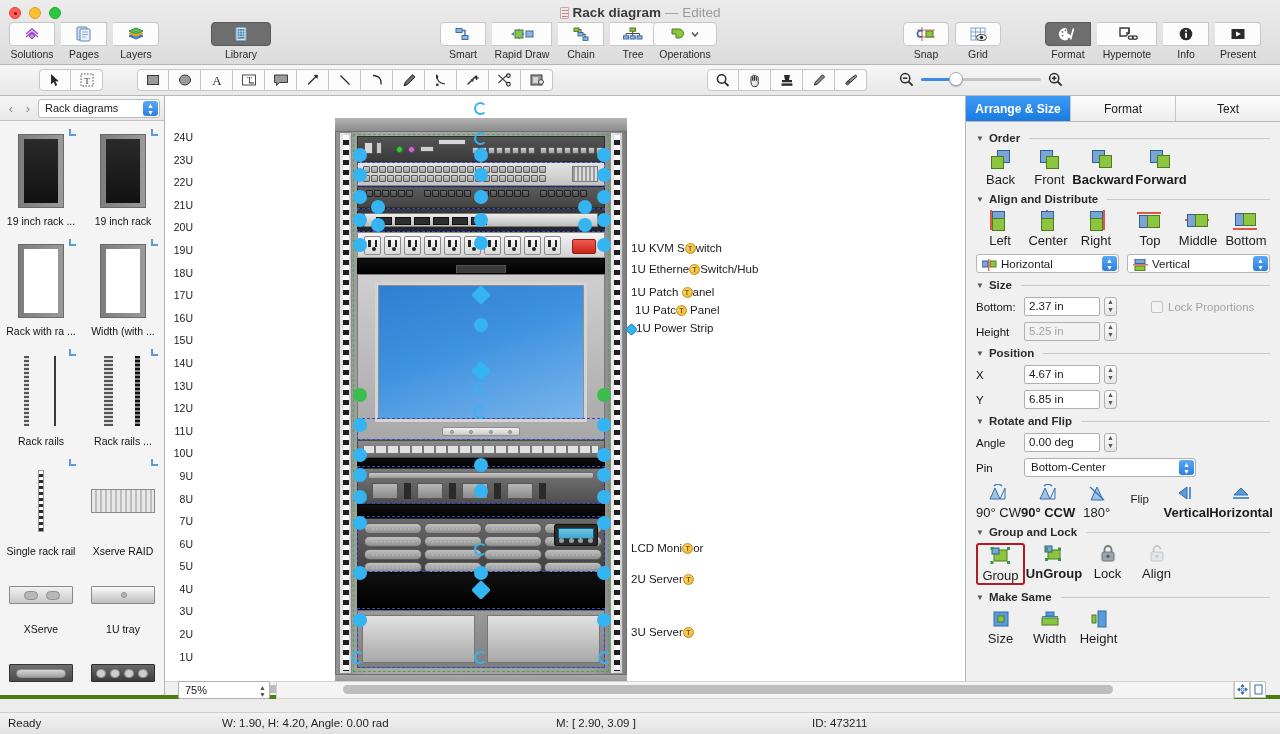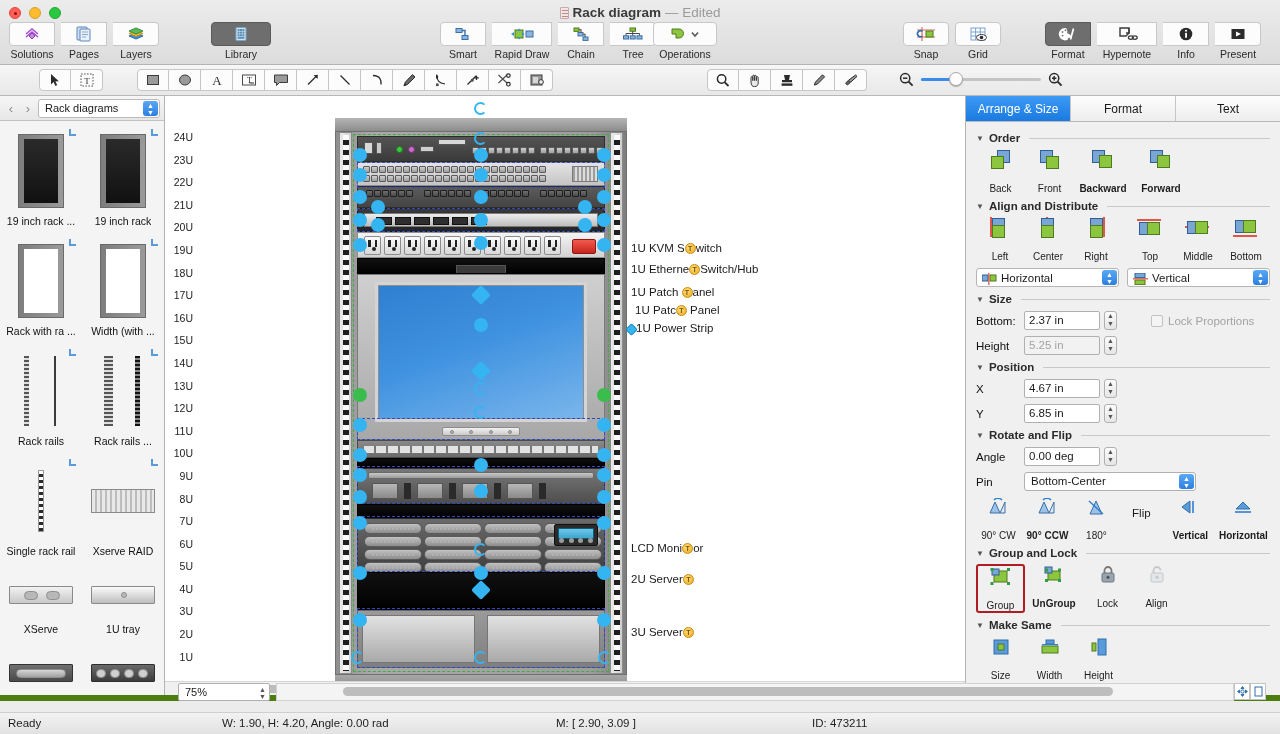--- a/index.html
+++ b/index.html
@@ -209,32 +209,32 @@
      transform:rotate(45deg); width:9px; height:9px; }
   .anchor.blue::after { content:""; }
 
   
   .inspector { width:315px; background:#f0f0f0; border-left:1px solid #b4b4b4;
      display:flex; flex-direction:column; }
   .tabs { display:flex; height:26px; border-bottom:1px solid #b9b9b9; }
   .tab { flex:1; display:flex; align-items:center; justify-content:center;
      font-size:12px; background:linear-gradient(#fdfdfd,#ededed);
      border-right:1px solid #c6c6c6; color:#1a1a1a; }
-  .tab.active { background:linear-gradient(#3d9bf5,#1a7ae0); color:#fff; font-weight:400; }
+  .tab.active { background:linear-gradient(#3d9bf5,#1a7ae0); color:#fff; font-weight:700; }
   .tab:last-child { border-right:none; }
   .insbody { flex:1; overflow:hidden; padding:4px 10px 0 10px; }
   .sec { margin-top:6px; }
   .sechead { display:flex; align-items:center; gap:5px; font-size:11.5px; font-weight:700;
      color:#2a2a2a; }
   .sechead .tri { font-size:8px; color:#555; }
   .sechead .rule { flex:1; height:1px; background:#c9c9c9; margin-left:4px; }
   .iconrow { display:flex; margin-top:5px; }
   .ibtn { width:49px; display:flex; flex-direction:column; align-items:center; }
   .ibtn .ic { height:22px; display:flex; align-items:center; justify-content:center; }
-  .ibtn .t { font-size:10px; margin-top:12px; color:#1c1c1c; white-space:nowrap; }
+  .ibtn .t { font-size:13px; margin-top:1px; color:#1c1c1c; white-space:nowrap; }
   .ibtn.w { width:58px;font-weight:bold; }
   .sq { width:13px; height:13px; position:absolute; border:1px solid #2f5f94; }
   .sqg { background:#8cc63f; border-color:#4f7a1f; }
   .sqb { background:#7aa6d6; border-color:#2f5f94; }
   .icwrap { position:relative; width:24px; height:20px; }
 
   .selrow { display:flex; gap:8px; margin-top:6px; }
   .select { flex:1; height:19px; background:#fff; border:1px solid #b5b5b5;
      border-radius:3px; position:relative; display:flex; align-items:center;
      padding-left:24px; font-size:11.5px; }
@@ -252,21 +252,21 @@
   .chk .box { width:12px; height:12px; background:#f4f4f4; border:1px solid #c2c2c2; border-radius:2px; }
 
   .pinrow { display:flex; align-items:center; margin-top:6px; }
   .pinsel { width:172px; height:19px; background:#fff; border:1px solid #b0b0b0;
      border-radius:3px; font-size:11.5px; padding-left:6px; line-height:17px; position:relative; }
 
   .groupHL { border:2px solid #b01c22; border-radius:3px; }
 
   
   .statusOuter { height:39px; flex:0 0 39px; background:#ececec; position:relative;
-     border-top:6px solid #4d7c0f; }
+     border-top:4px solid #4d7c0f; }
   .zoomfield { position:absolute; left:178px; top:-18px; width:92px; height:18px;
      background:#fff; border:1px solid #b0b0b0; border-radius:2px; font-size:11px;
      line-height:16px; padding-left:6px; }
   .zoomfield .st { position:absolute; right:3px; top:2px; font-size:7px; line-height:7px; color:#555; }
   .statusbar { position:absolute; left:0; right:0; bottom:0; height:22px;
      background:linear-gradient(#f2f2f2,#e2e2e2); border-top:1px solid #cfcfcf;
      font-size:11.5px; color:#1e1e1e; }
   .statusbar span { position:absolute; top:4px; }
   .hscroll { position:absolute; left:276px; right:46px; top:-18px; height:18px;
      background:#f4f4f4; border:1px solid #d2d2d2; }

